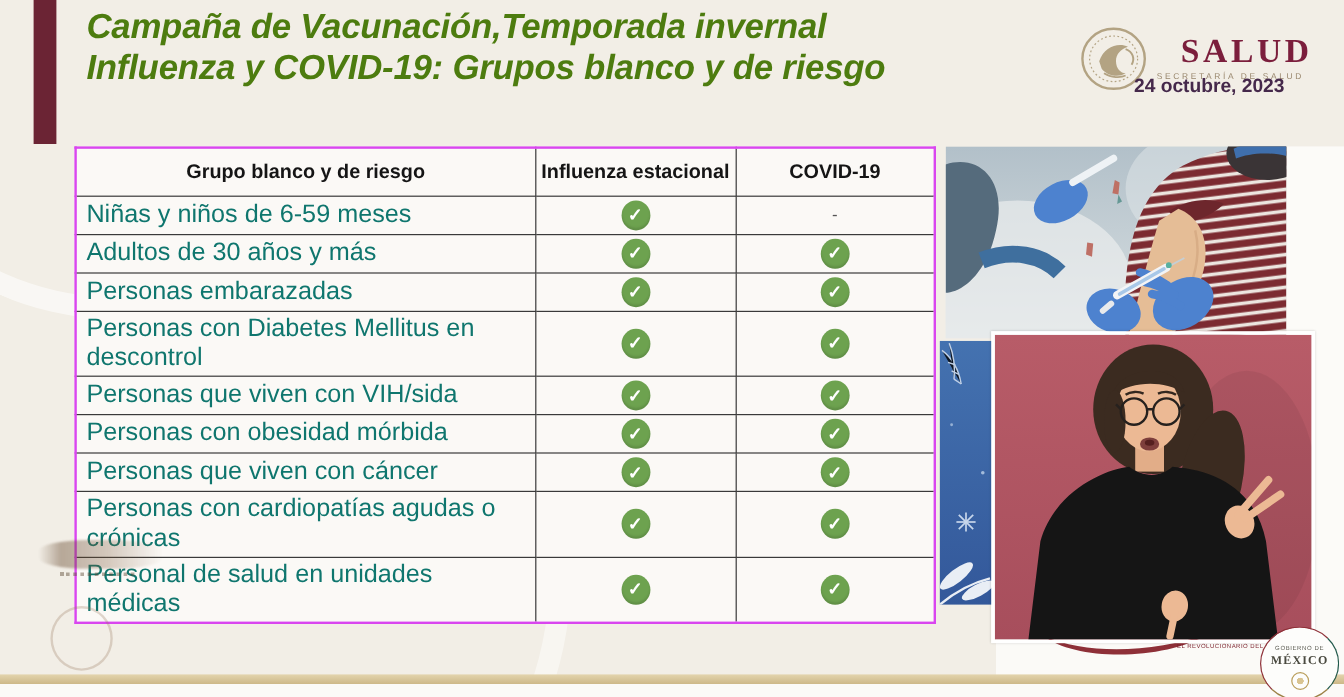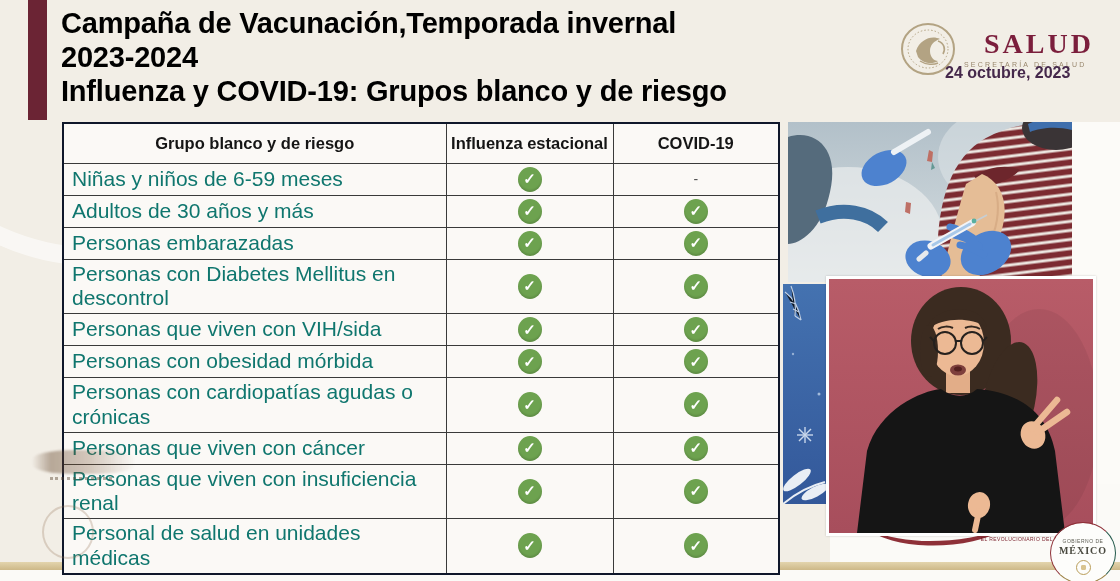--- a/index.html
+++ b/index.html
@@ -17,37 +17,37 @@
 
   .white-col{position:absolute;left:1072px;top:122px;width:48px;height:370px;background:#fcfbf8;}
   .white-br{position:absolute;left:830px;top:484px;width:290px;height:97px;background:#fbfaf7;}
   .white-bottom{position:absolute;left:0;top:569px;width:1120px;height:12px;background:#fbfaf7;}
 
   .gold-band{position:absolute;left:0;top:562px;width:1120px;height:8px;
     background:linear-gradient(#e3d4ad,#cdb888);z-index:3;}
 
   .accent-bar{position:absolute;left:28px;top:0;width:19px;height:120px;background:#6b2434;z-index:4;}
 
-  .title{position:absolute;left:61px;top:6px;width:800px;z-index:4;
-    font-weight:bold;color:#000000;font-size:29px;line-height:34px;letter-spacing:-.2px;}
+  .title{position:absolute;left:72px;top:6px;width:800px;z-index:4;
+    font-style:italic;font-weight:bold;color:#4d7c0f;font-size:29px;line-height:34px;letter-spacing:-.2px;}
 
   
   .salud{position:absolute;left:898px;top:20px;width:200px;height:58px;z-index:4;display:flex;align-items:center;}
   .salud-eagle{width:60px;height:56px;flex:0 0 auto;}
   .salud-texts{margin-left:6px;}
   .salud-name{font-family:"Liberation Serif",serif;font-weight:bold;font-size:28px;letter-spacing:3px;color:#7b1e3c;line-height:28px;margin-left:20px;}
   .salud-sub{font-size:7px;letter-spacing:2.2px;color:#99876d;margin-top:3px;}
   .slide-date{position:absolute;left:945px;top:64px;width:160px;text-align:left;z-index:4;
     font-weight:bold;font-size:16px;color:#45284b;}
 
   
   table.risk{position:absolute;left:62px;top:122px;width:716px;z-index:4;
     border-collapse:collapse;table-layout:fixed;background:#fbf9f6;}
   table.risk th, table.risk td{border:1.6px solid #3a3a3a;}
-  table.risk{border:2px solid #0f172a;padding-left:28px;}
+  table.risk{border:2px solid #d946ef;padding-left:28px;}
   table.risk thead tr{height:40px;}
   table.risk tbody tr{height:32px;}
   th{font-size:16.5px;font-weight:bold;color:#151515;text-align:center;line-height:1.12;padding:2px 4px;}
   td.lbl{font-size:21px;color:#0f766e;padding:2px 8px;line-height:1.18;}
   td.mark{text-align:center;vertical-align:middle;}
   .check-circle{display:inline-flex;width:24px;height:25px;border-radius:50%;background:#6da24f;
     color:#fff;align-items:center;justify-content:center;font-size:15px;font-weight:bold;
     box-shadow:inset 0 -2px 2px rgba(0,0,0,.12);}
   .dash{font-size:14px;color:#555;}
 
@@ -94,21 +94,20 @@
   <div class="swirl s4"></div>
   <div class="white-col"></div>
   <div class="white-br"></div>
   <div class="white-bottom"></div>
   <div class="gold-band"></div>
 
   <div class="accent-bar"></div>
 
   <h1 class="title" style="margin:0;">
     <div>Campaña de Vacunación,Temporada invernal</div>
-    <div>2023-2024</div>
     <div>Influenza y COVID-19: Grupos blanco y de riesgo</div>
   </h1>
 
   <div class="salud">
     <svg class="salud-eagle" viewBox="0 0 60 56">
       <ellipse cx="30" cy="28" rx="26" ry="25" fill="none" stroke="#b3a383" stroke-width="2"></ellipse>
       <ellipse cx="30" cy="28" rx="20" ry="19" fill="none" stroke="#b3a383" stroke-width="1" stroke-dasharray="1.5,2"></ellipse>
       <path d="M18,30 C22,18 34,14 42,18 C36,20 32,24 32,30 C32,36 36,40 40,40 C34,44 24,42 20,36 Z" fill="#b3a383"></path>
       <path d="M40,20 C46,22 48,28 45,33" fill="none" stroke="#b3a383" stroke-width="1.6"></path>
       <path d="M22,40 C28,44 36,44 40,42" fill="none" stroke="#b3a383" stroke-width="1.4"></path>
@@ -158,31 +157,26 @@
           <td class="lbl">Personas que viven con VIH/sida</td>
           <td class="mark"><span class="check-circle">✓</span></td>
           <td class="mark"><span class="check-circle">✓</span></td>
         </tr>
         <tr>
           <td class="lbl">Personas con obesidad mórbida</td>
           <td class="mark"><span class="check-circle">✓</span></td>
           <td class="mark"><span class="check-circle">✓</span></td>
         </tr>
         <tr>
+          <td class="lbl">Personas que viven con cáncer</td>
+          <td class="mark"><span class="check-circle">✓</span></td>
+          <td class="mark"><span class="check-circle">✓</span></td>
+        </tr>
+        <tr>
           <td class="lbl">Personas con cardiopatías agudas o crónicas</td>
-          <td class="mark"><span class="check-circle">✓</span></td>
-          <td class="mark"><span class="check-circle">✓</span></td>
-        </tr>
-        <tr>
-          <td class="lbl">Personas que viven con cáncer</td>
-          <td class="mark"><span class="check-circle">✓</span></td>
-          <td class="mark"><span class="check-circle">✓</span></td>
-        </tr>
-        <tr>
-          <td class="lbl">Personas que viven con insuficiencia renal</td>
           <td class="mark"><span class="check-circle">✓</span></td>
           <td class="mark"><span class="check-circle">✓</span></td>
         </tr>
         <tr>
           <td class="lbl">Personal de salud en unidades médicas</td>
           <td class="mark"><span class="check-circle">✓</span></td>
           <td class="mark"><span class="check-circle">✓</span></td>
         </tr>
       </tbody>
   </table>

